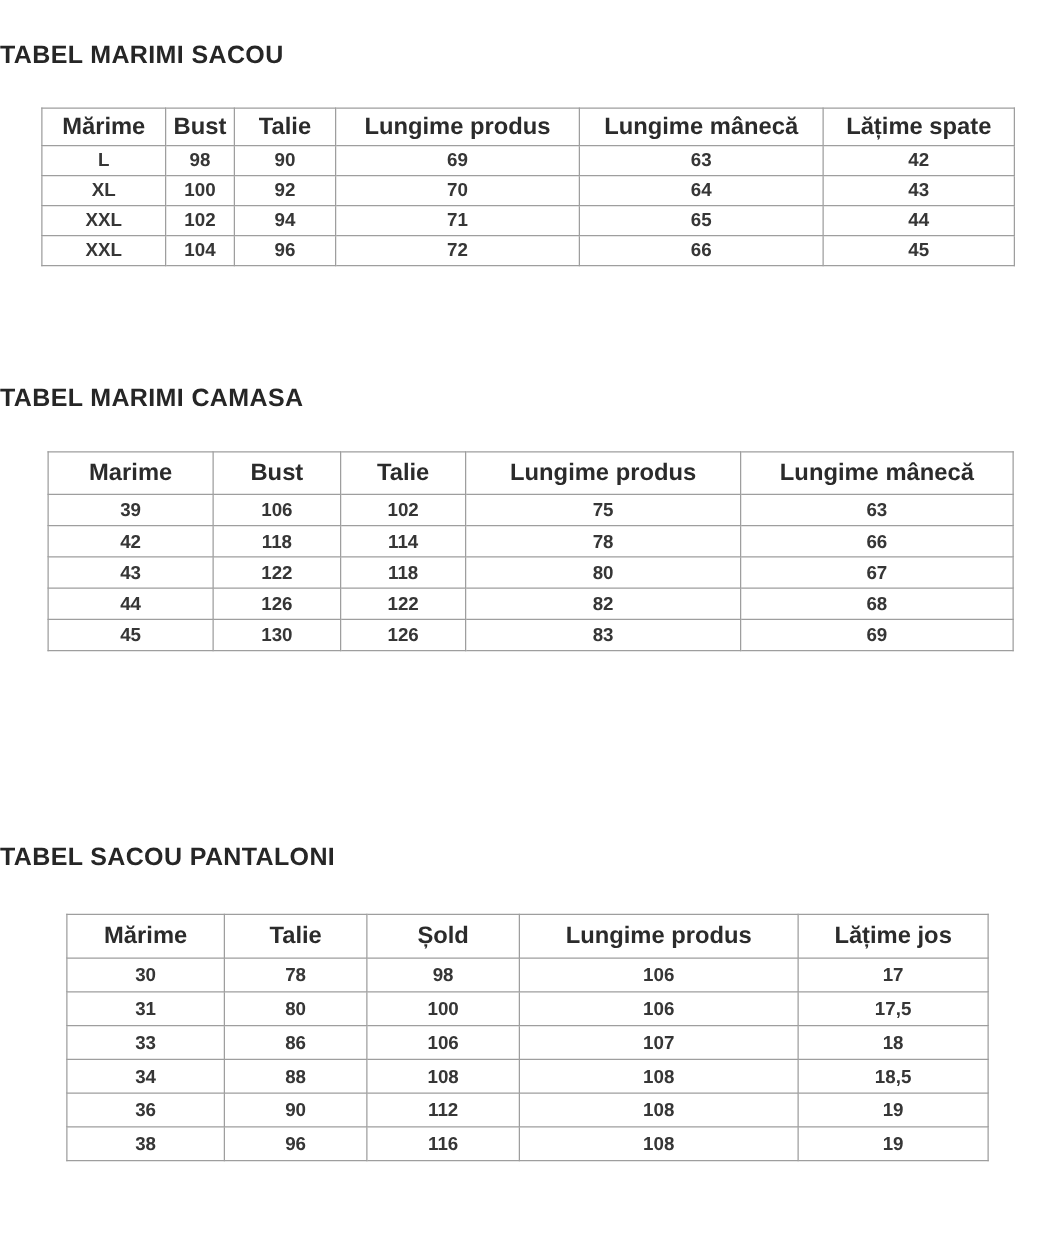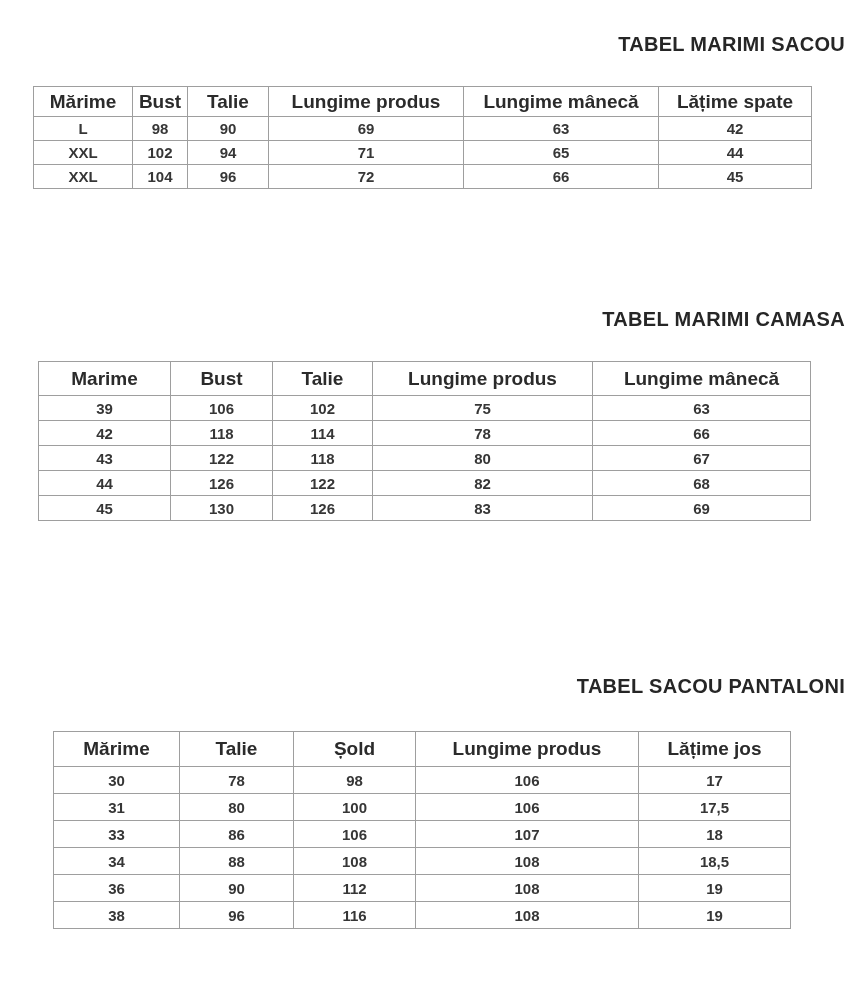--- a/index.html
+++ b/index.html
@@ -13,21 +13,21 @@
     background: #ffffff;
     font-family: "Liberation Sans", sans-serif;
     color: #2d2d2d;
     overflow: hidden;
   }
   .table-title {
     position: absolute;
     left: 0;
     width: 845px;
     margin: 0;
-    text-align: right;
+    text-align: left;
     font-size: 20px;
     font-weight: 700;
     letter-spacing: 0.3px;
     color: #262626;
   }
   #title-sacou     { top: 33px; }
   #title-camasa    { top: 308px; }
   #title-pantaloni { top: 675px; }
 
   table.size-table {
@@ -98,20 +98,28 @@
     <tbody>
         <tr>
           <td>L</td>
           <td>98</td>
           <td>90</td>
           <td>69</td>
           <td>63</td>
           <td>42</td>
         </tr>
         <tr>
+          <td>XL</td>
+          <td>100</td>
+          <td>92</td>
+          <td>70</td>
+          <td>64</td>
+          <td>43</td>
+        </tr>
+        <tr>
           <td>XXL</td>
           <td>102</td>
           <td>94</td>
           <td>71</td>
           <td>65</td>
           <td>44</td>
         </tr>
         <tr>
           <td>XXL</td>
           <td>104</td>

